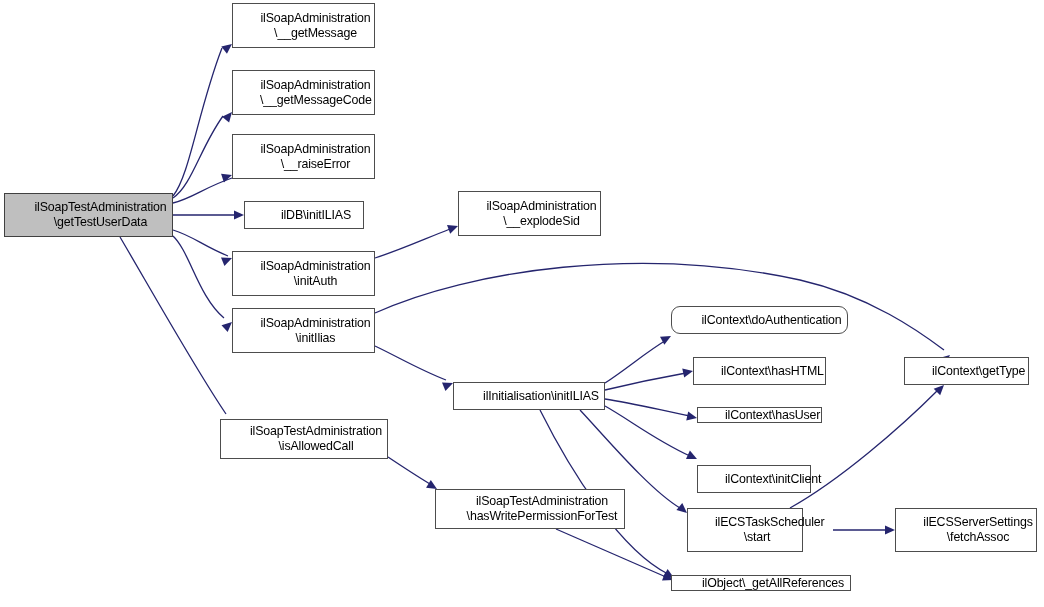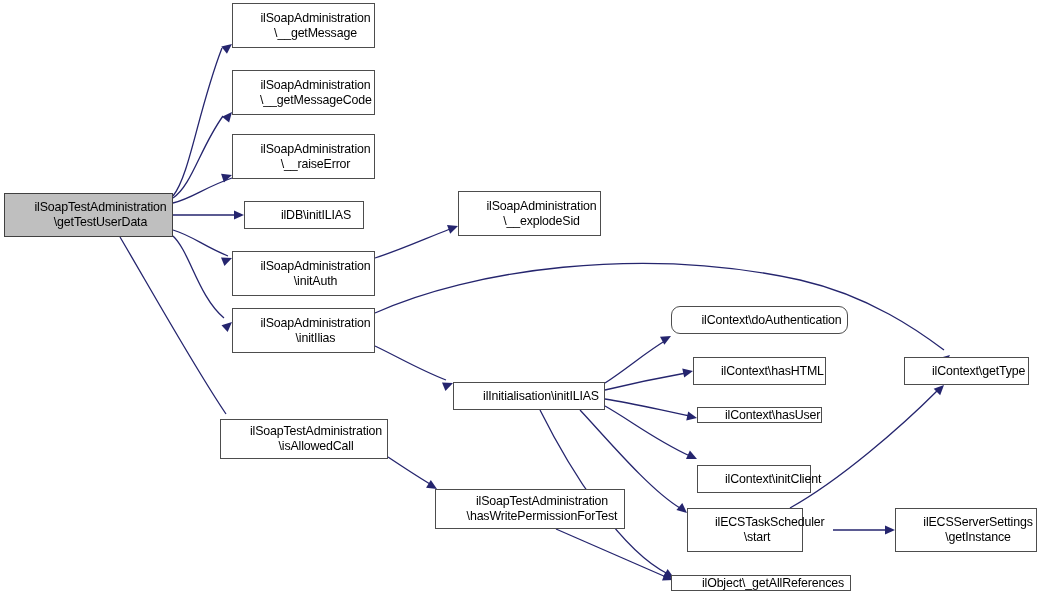--- a/index.html
+++ b/index.html
@@ -119,14 +119,14 @@
 \hasWritePermissionForTest</span></div>
     <div class="node" style="left: 671px; top: 306px; width: 177px; height: 28px; border-radius: 9px;"><span class="lbl">ilContext\doAuthentication</span></div>
     <div class="node" style="left: 693px; top: 357px; width: 133px; height: 28px; justify-content: center;"><span class="lbl">ilContext\hasHTML</span></div>
     <div class="node" style="left: 697px; top: 407px; width: 125px; height: 16px;"><span class="lbl">ilContext\hasUser</span></div>
     <div class="node" style="left: 697px; top: 457px; width: 114px; height: 28px; margin-top: 8px;"><span class="lbl">ilContext\initClient</span></div>
     <div class="node" style="left: 687px; top: 508px; width: 116px; height: 44px;"><span class="lbl">ilECSTaskScheduler
 \start</span></div>
     <div class="node" style="left: 671px; top: 575px; width: 180px; height: 16px;"><span class="lbl">ilObject\_getAllReferences</span></div>
     <div class="node" style="left: 904px; top: 357px; width: 125px; height: 28px;"><span class="lbl">ilContext\getType</span></div>
     <div class="node" style="left: 895px; top: 508px; width: 142px; height: 44px;"><span class="lbl">ilECSServerSettings
-\getInstance</span></div>
+\fetchAssoc</span></div>
   </div>
 
 </body></html>

